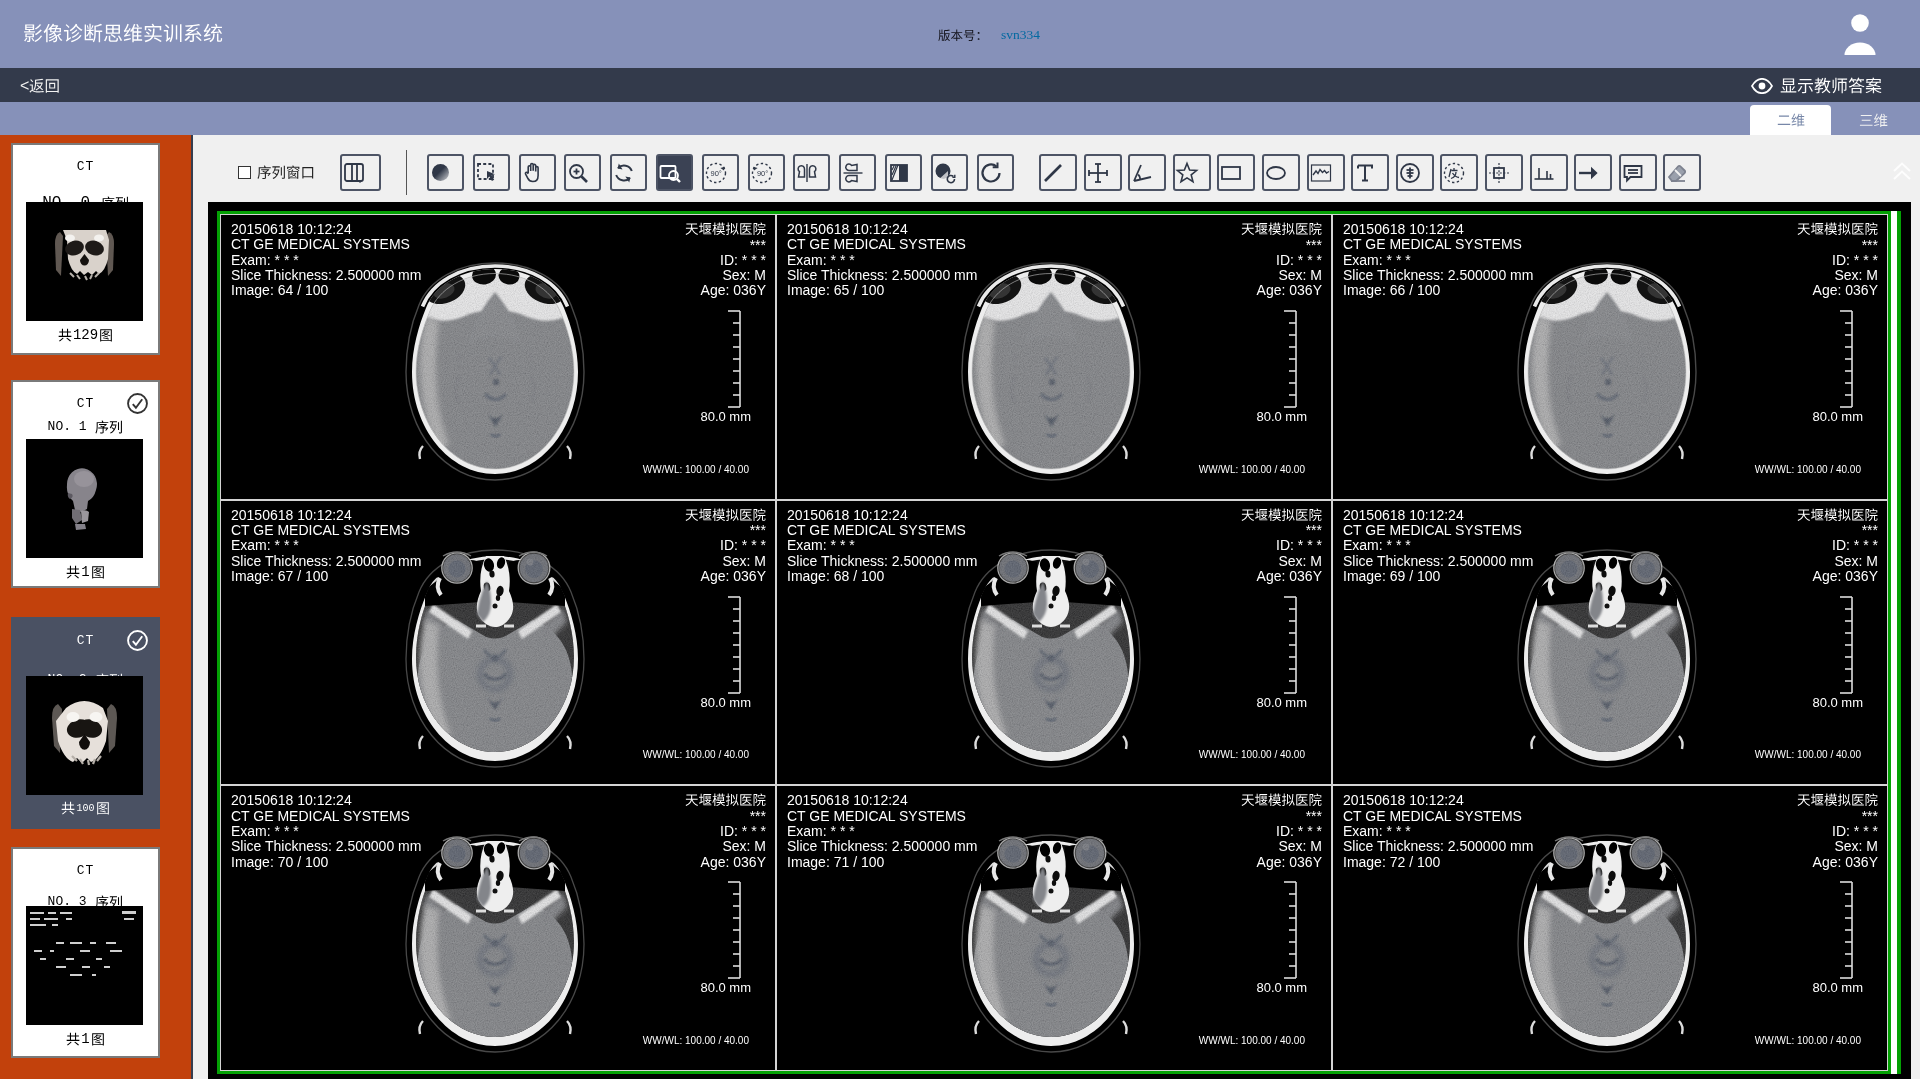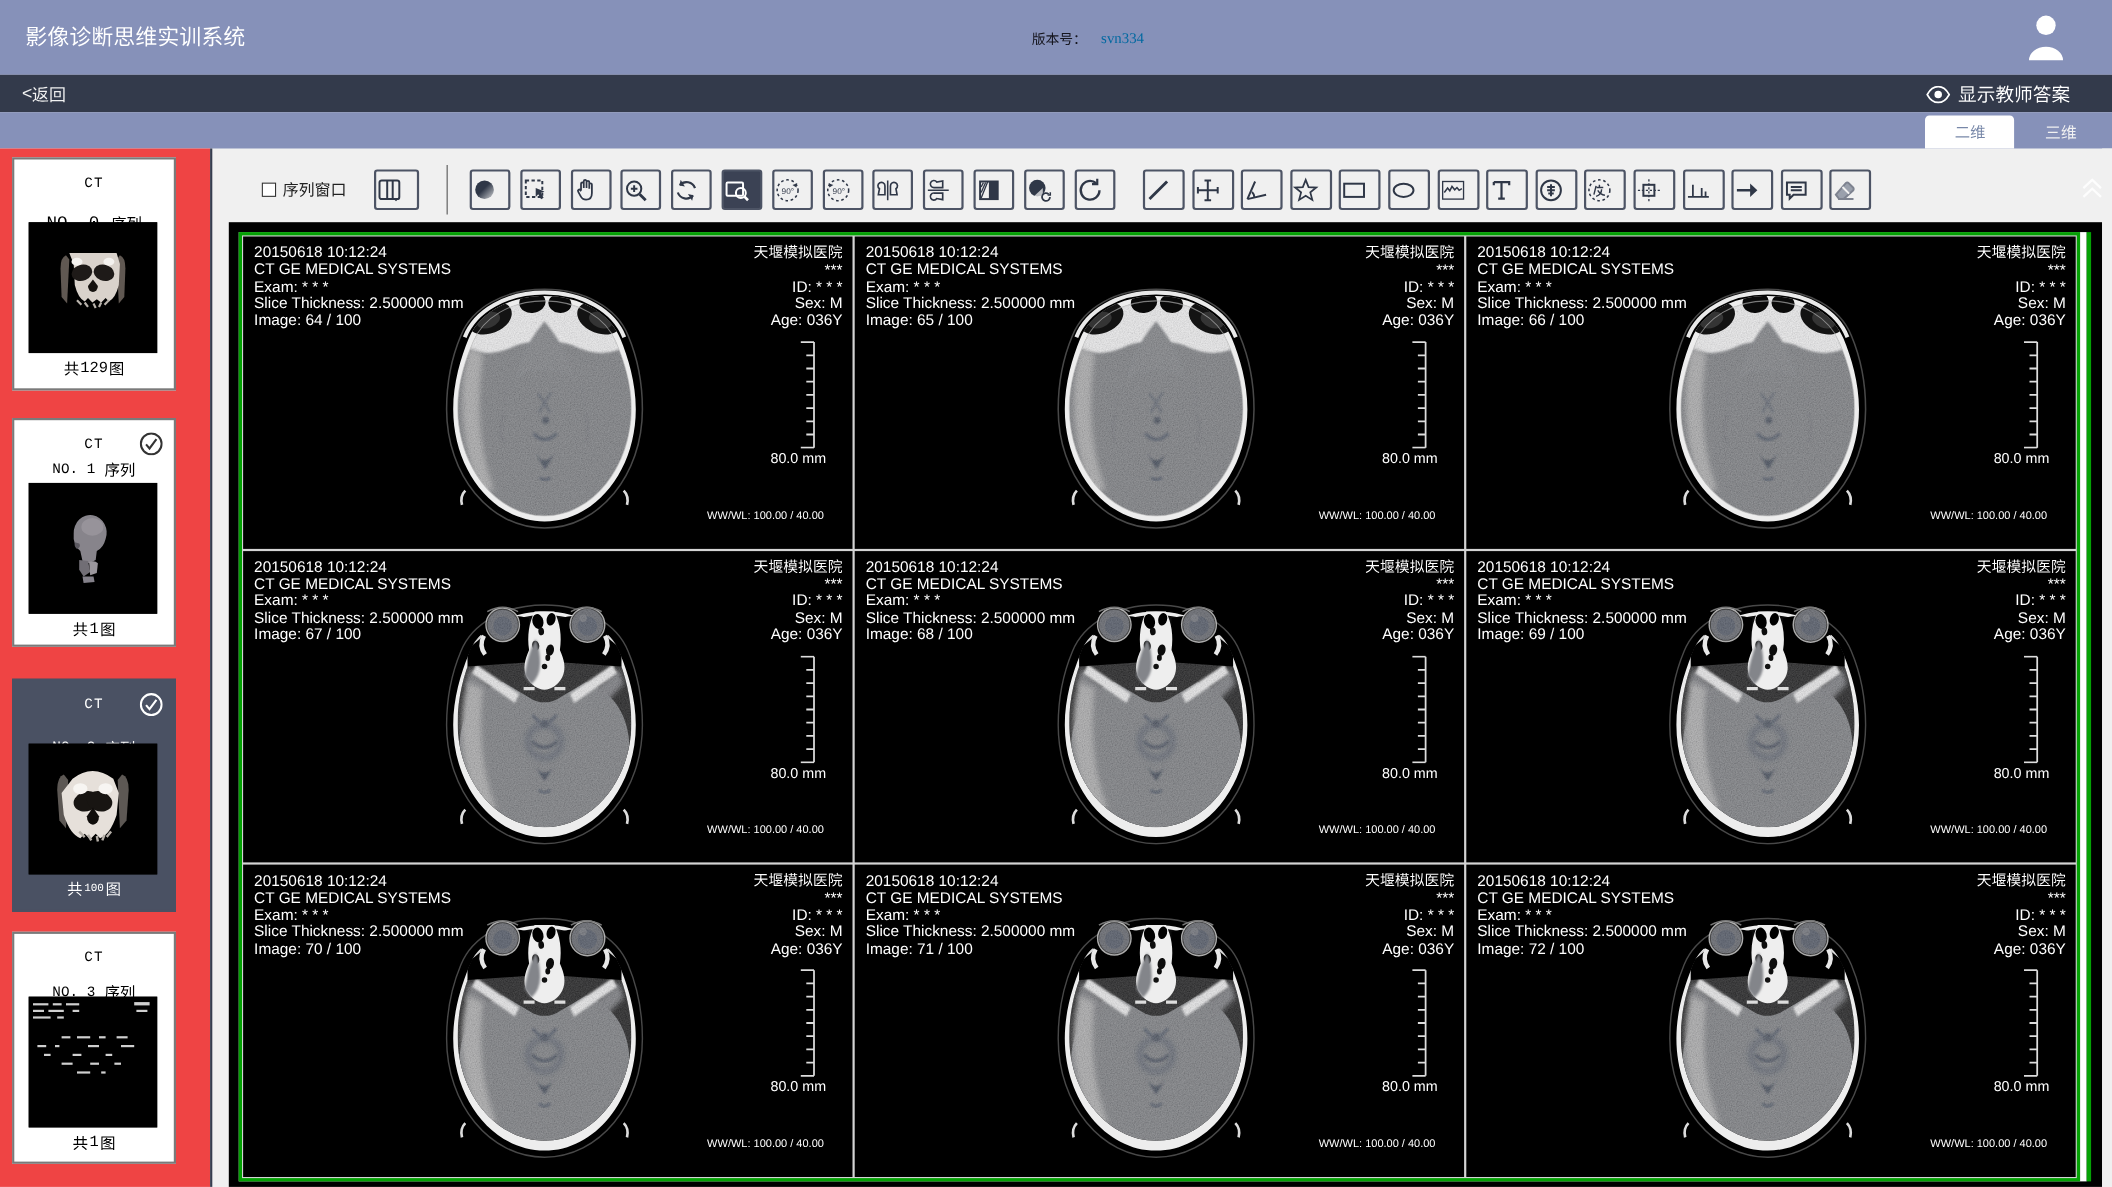--- a/index.html
+++ b/index.html
@@ -4,21 +4,21 @@
 *{margin:0;padding:0;box-sizing:border-box}
 html,body{width:1920px;height:1079px;overflow:hidden;background:#f0f0f0;
  font-family:"Liberation Sans",sans-serif;}
 #bar1{position:absolute;left:0;top:0;width:1920px;height:68px;background:#8691b9}
 #bar2{position:absolute;left:0;top:68px;width:1920px;height:34px;background:#333a4b}
 #bar3{position:absolute;left:0;top:102px;width:1920px;height:33px;background:#8691b9}
 #tab2d{position:absolute;left:1750px;top:105px;width:81px;height:30px;background:#fff;
  border-radius:4px 4px 0 0;display:flex;align-items:center;justify-content:center}
 #tab3d{position:absolute;left:1831px;top:105px;width:84px;height:30px;
  display:flex;align-items:center;justify-content:center}
-#sidebar{position:absolute;left:0;top:135px;width:191px;height:944px;background:#ef4444}
+#sidebar{position:absolute;left:0;top:135px;width:191px;height:944px;background:#c2410c}
 #sideline{position:absolute;left:191px;top:135px;width:2px;height:944px;background:#363d4f}
 #blackzone{position:absolute;left:208px;top:202px;width:1703px;height:877px;background:#000}
 .card{position:absolute;left:11px;width:149px;background:#fff;border:2px solid #7a7a7a;
  text-align:center;font-family:"Liberation Mono",monospace;color:#000}
 .card .thumb{position:absolute;left:13px;width:117px;height:119px;background:#000}
 .cardrow{display:flex;align-items:center;justify-content:center;gap:1px}
 .check{position:absolute;right:10px;top:11px}
 #grid{position:absolute;left:217px;top:211px;width:1674px;height:863px;
  border:3px solid #04a104;background:#d4d4d4;display:grid;padding:1px;grid-gap:2px;
  grid-template-columns:1fr 1fr 1fr;grid-template-rows:1fr 1fr 1fr}

